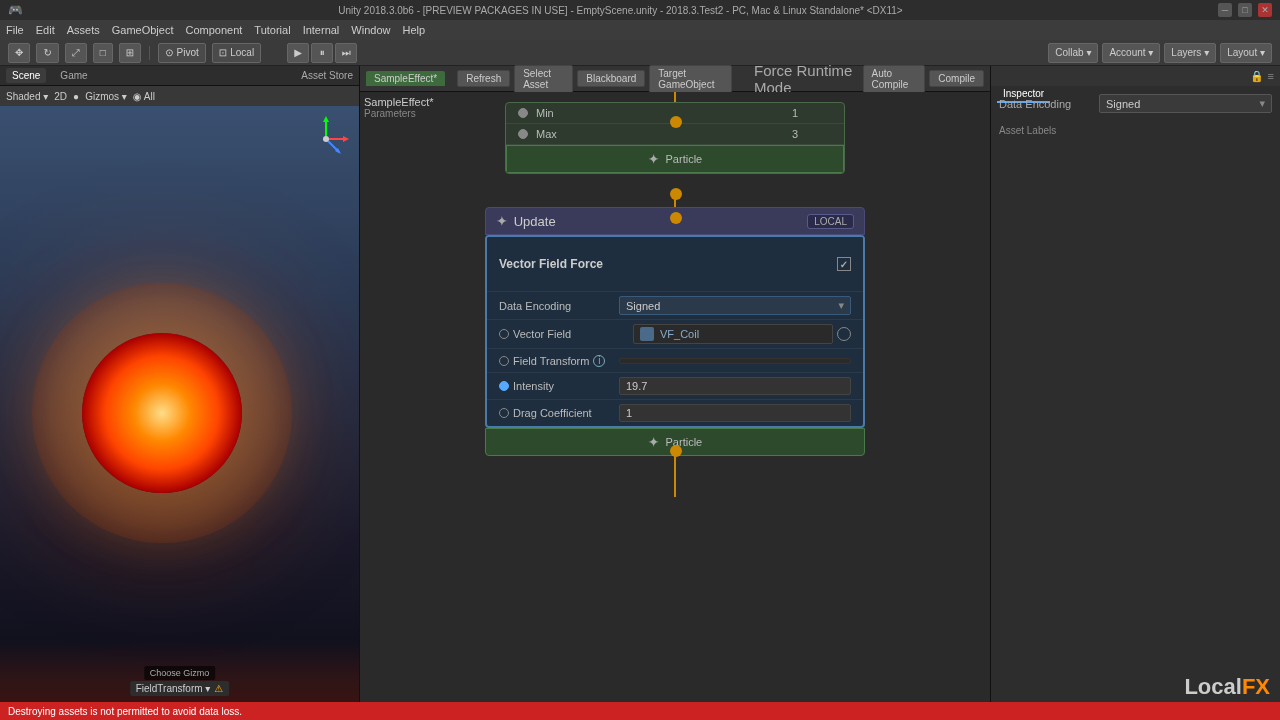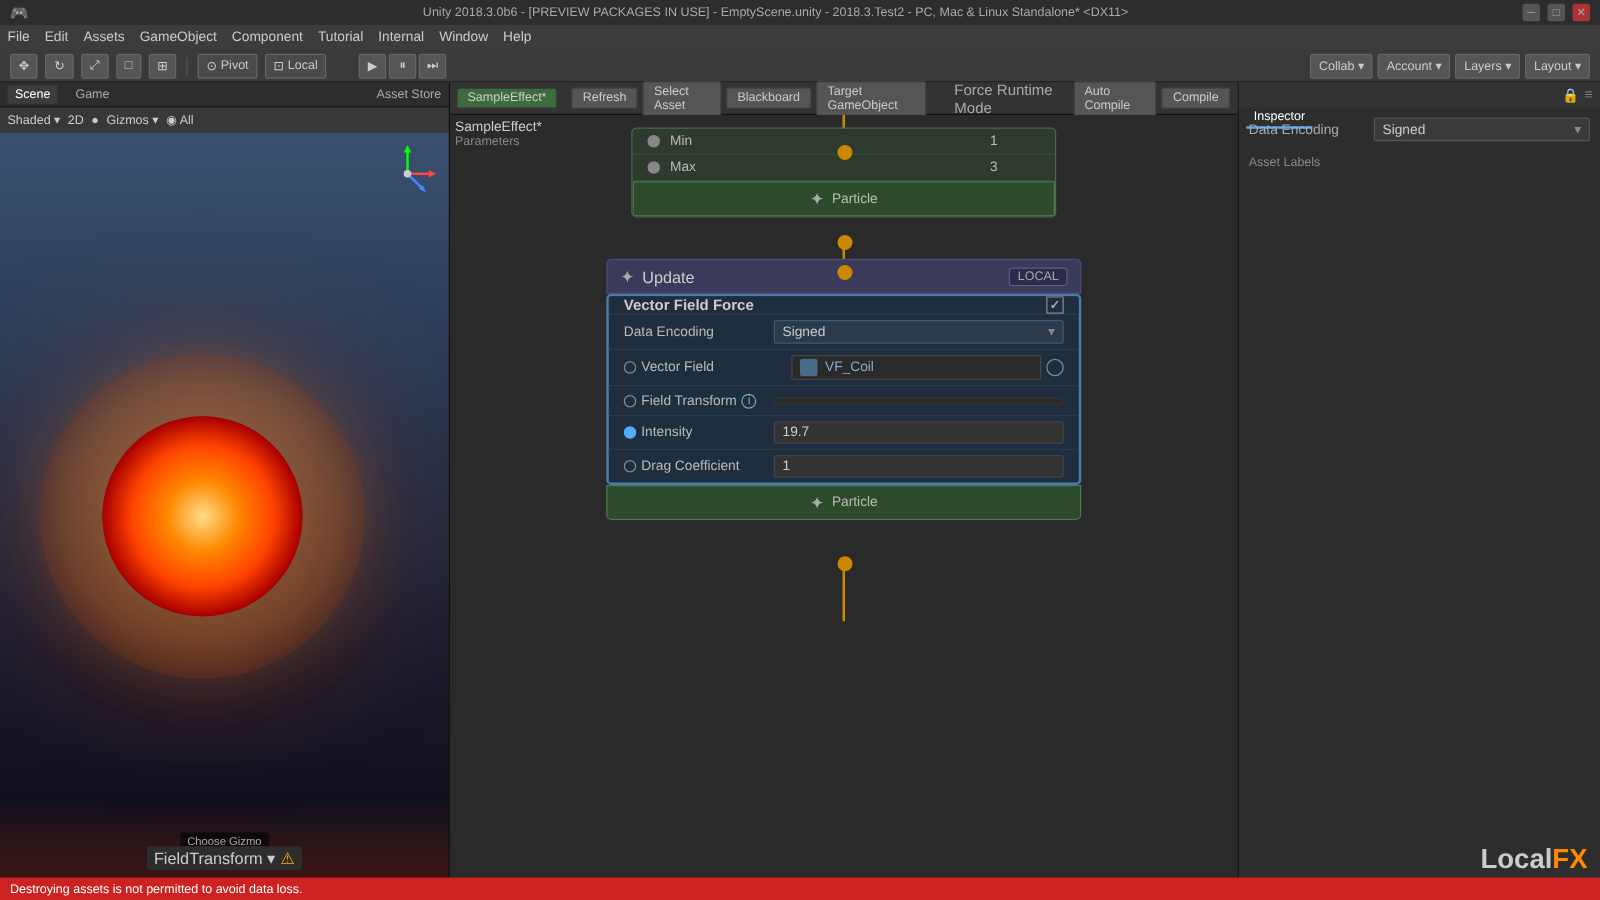--- a/index.html
+++ b/index.html
@@ -176,21 +176,21 @@
       padding: 2px 6px;
       border-radius: 2px;
     }
     .field-transform-badge {
       position: absolute;
       bottom: 24px;
       left: 50%;
       transform: translateX(-50%);
       background: #2d2d2d;
       color: #ccc;
-      font-size: 13px;
+      font-size: 10px;
       padding: 2px 6px;
       border-radius: 2px;
       display: flex;
       align-items: center;
       gap: 4px;
       margin-top: 47px;
     }
     .warning-icon { color: #ffaa00; }
 
     
@@ -314,21 +314,21 @@
     
     .vff-block {
       background: #1e2e3e;
       border: 2px solid #4a7aaa;
       border-radius: 4px;
       overflow: hidden;
       position: relative;
     }
     .vff-header {
       background: #1e2e3e;
-      padding: 0 12px;
+      padding: 20px 12px;
       display: flex;
       align-items: center;
       justify-content: space-between;
       font-size: 12px;
       font-weight: bold;
       color: #ccc;
     }
     .vff-check {
       width: 14px;
       height: 14px;
@@ -617,21 +617,21 @@
   </div>
 
   <div id="vfx-panel">
     <div id="vfx-toolbar">
       <div class="vfx-tab">SampleEffect*</div>
       <div style="display:flex;gap:4px;align-items:center;margin-left:6px;">
         <div class="vfx-btn">Refresh</div>
         <div class="vfx-btn">Select Asset</div>
         <div class="vfx-btn">Blackboard</div>
         <div class="vfx-btn">Target GameObject</div>
-        <span style="margin-left:18px;font-size:12px;color:#aaa;">Force Runtime Mode</span>
+        <span style="margin-left:18px;font-size:15px;color:#aaa;">Force Runtime Mode</span>
         <div class="vfx-btn">Auto Compile</div>
         <div class="vfx-btn">Compile</div>
       </div>
     </div>
 
     <div id="vfx-content">
 
       <div style="position:absolute;top:4px;left:4px;font-size:11px;">
         <div style="color:#ccc;">SampleEffect*</div>
         <div style="color:#888;font-size:10px;">Parameters</div>

